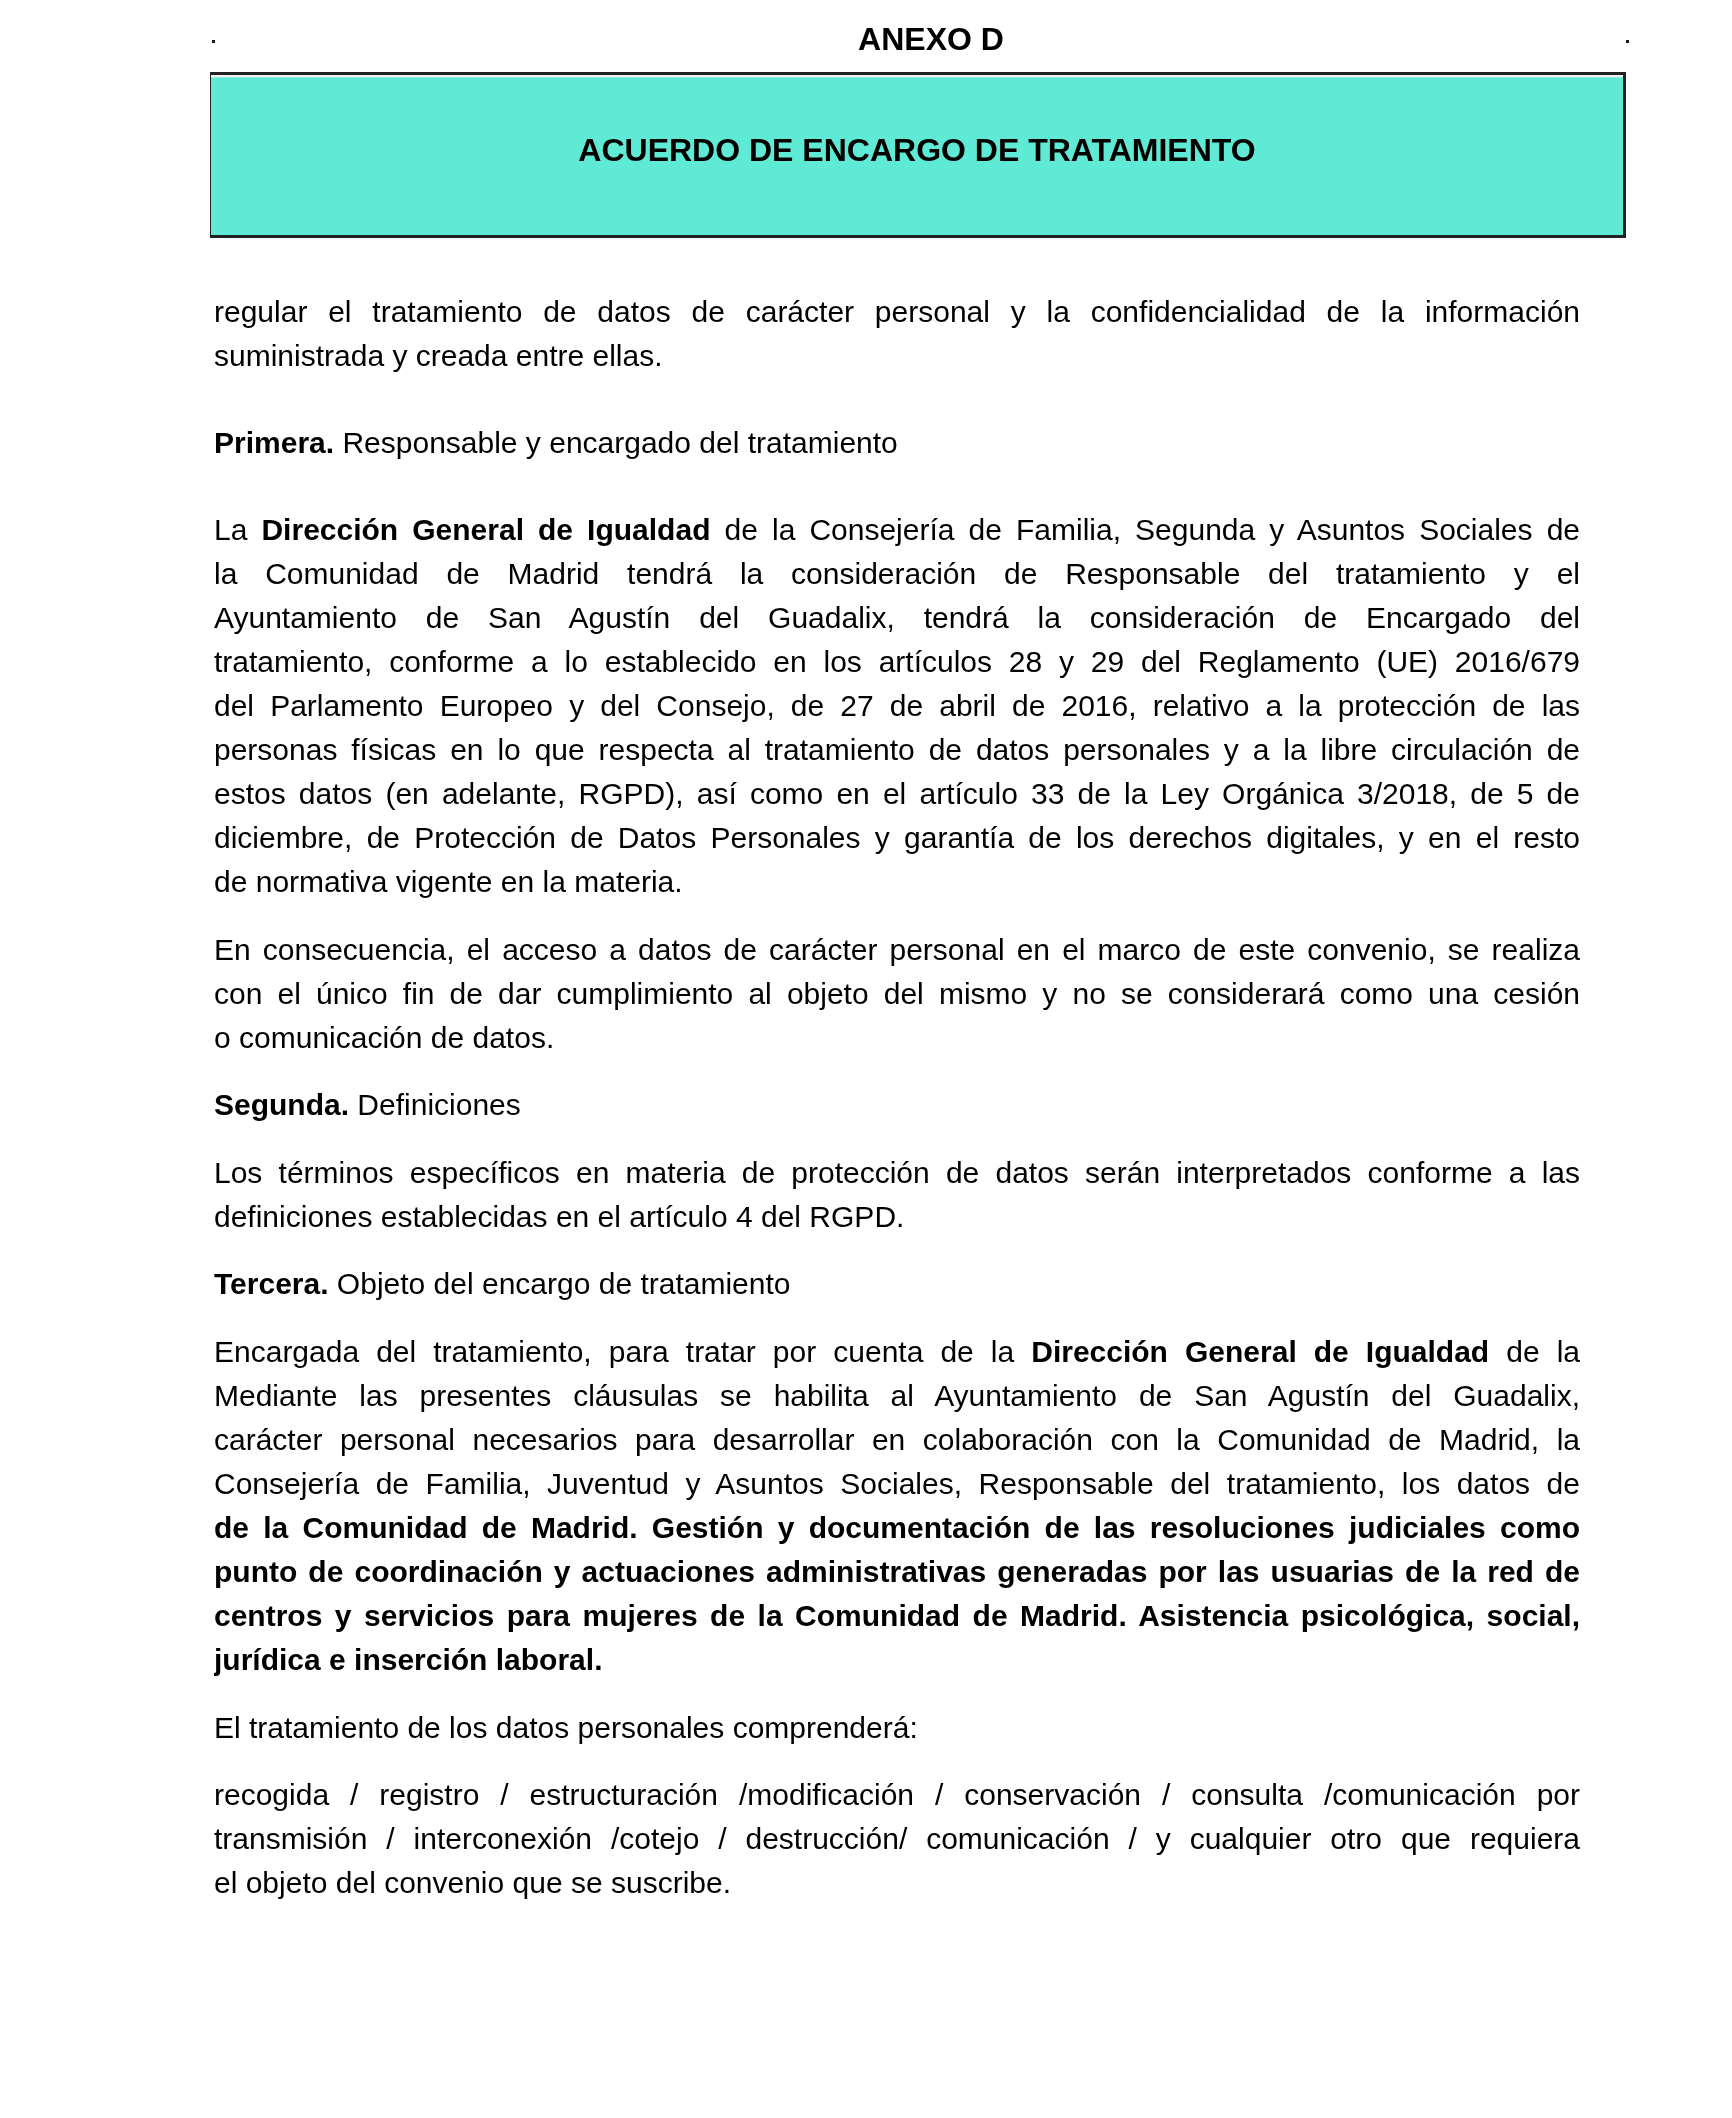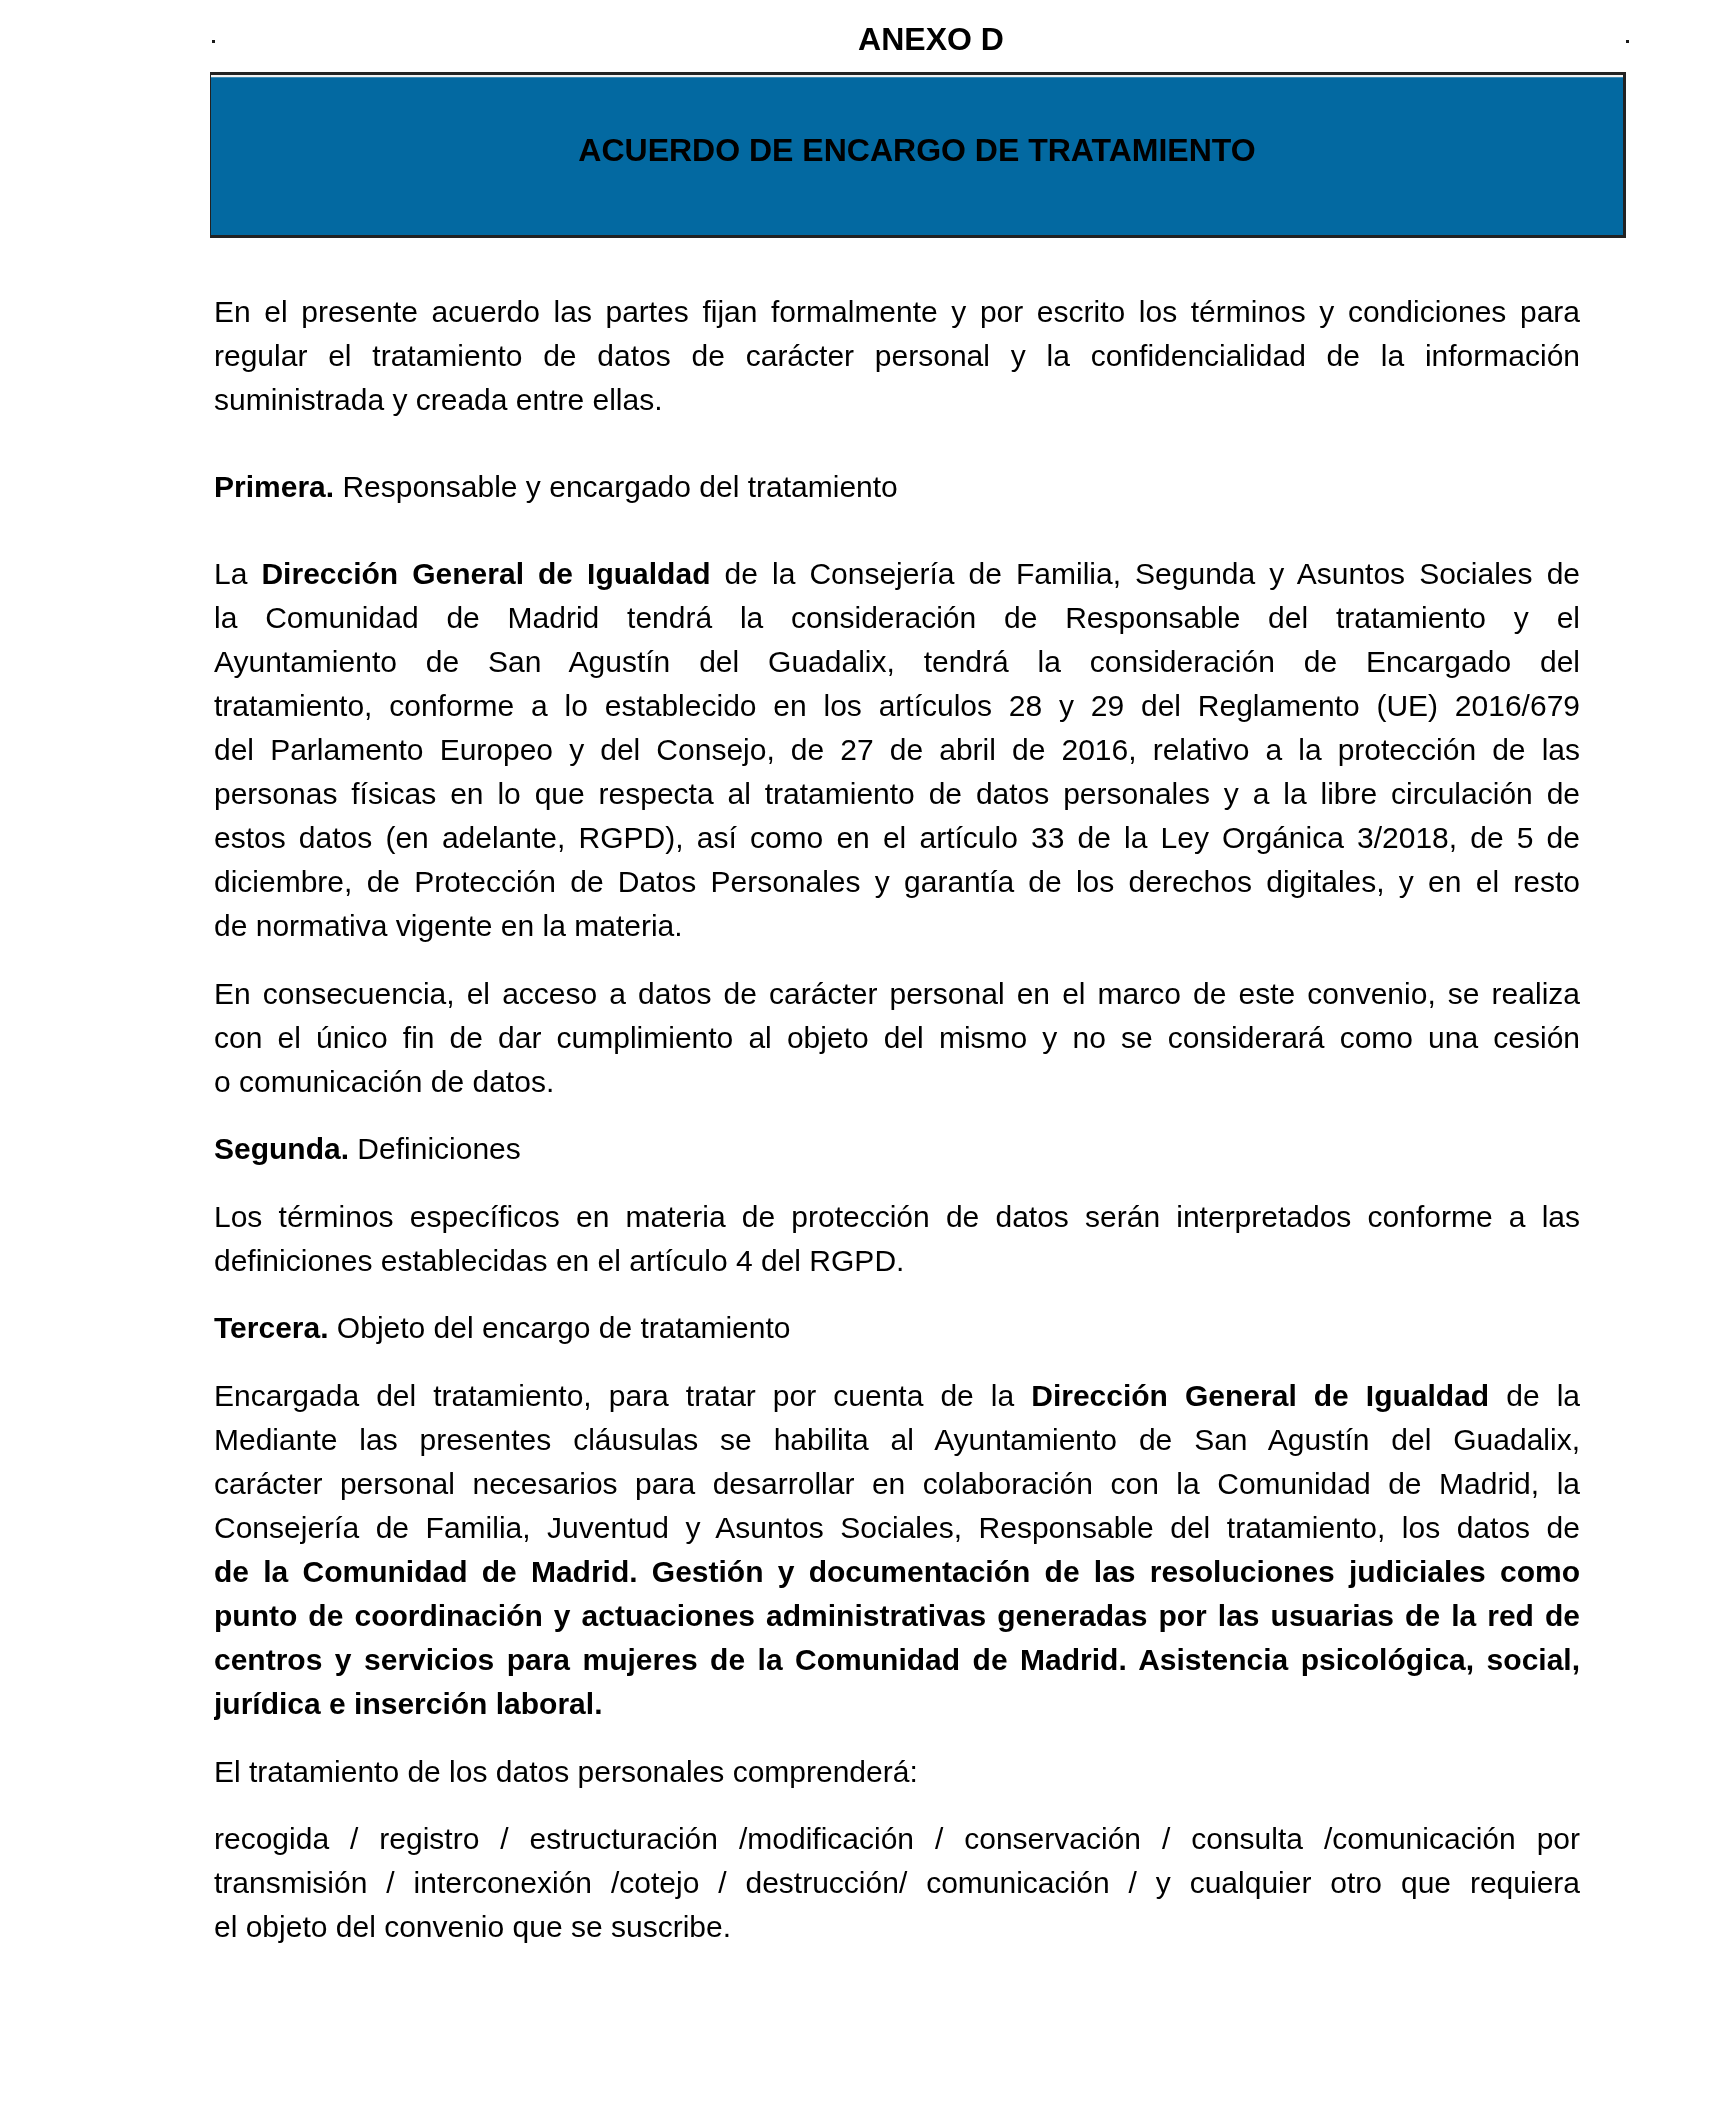--- a/index.html
+++ b/index.html
@@ -11,21 +11,21 @@
   .corner-mark {
     position: absolute; width: 3px; height: 3px; background: #1a1a1a;
   }
   .annex-label {
     position: absolute; left: 0; width: 1862px; top: 20.7px;
     text-align: center; font-weight: bold; font-size: 32px; line-height: 37px;
     letter-spacing: 0px;
   }
   .title-box {
     position: absolute; left: 210px; top: 72px; width: 1416px; height: 166px;
-    background: #0369a1;
+    background: #5eead4;
     border-top: 3px solid #222222; border-bottom: 3.7px solid #222222;
     border-left: 1.5px solid #222222; border-right: 3px solid #222222;
     box-sizing: border-box;
     box-shadow: inset 0 2.2px 0 #f2f2f2;
   }
   .title-text {
     position: absolute; left: 0; right: 0; top: 56px;
     text-align: center; font-weight: bold; font-size: 32px; line-height: 38px;
   }
   .body {
@@ -51,21 +51,20 @@
 <span class="corner-mark" style="left:1626px; top:40px;"></span>
 
 <div class="annex-label">ANEXO D</div>
 
 <div class="title-box">
   <div class="title-text">ACUERDO DE ENCARGO DE TRATAMIENTO</div>
 </div>
 
 <div class="body">
   <div class="para" id="intro-para">
-      <span class="line"><span>En el presente acuerdo las partes fijan formalmente y por escrito los términos y condiciones para</span></span>
       <span class="line"><span>regular el tratamiento de datos de carácter personal y la confidencialidad de la información</span></span>
       <span class="line last"><span>suministrada y creada entre ellas.</span></span>
     </div>
   <div id="clauses">
       <div class="gap-lg"></div>
       <div class="heading-line"><span class="b">Primera.</span><span> Responsable y encargado del tratamiento</span></div>
       <div class="gap-lg"></div>
       <div class="para">
         <span class="line"><span>La </span><span class="b">Dirección General de Igualdad</span><span> de la Consejería de Familia, Segunda y Asuntos Sociales de</span></span>
         <span class="line"><span>la Comunidad de Madrid tendrá la consideración de Responsable del tratamiento y  el</span></span>

